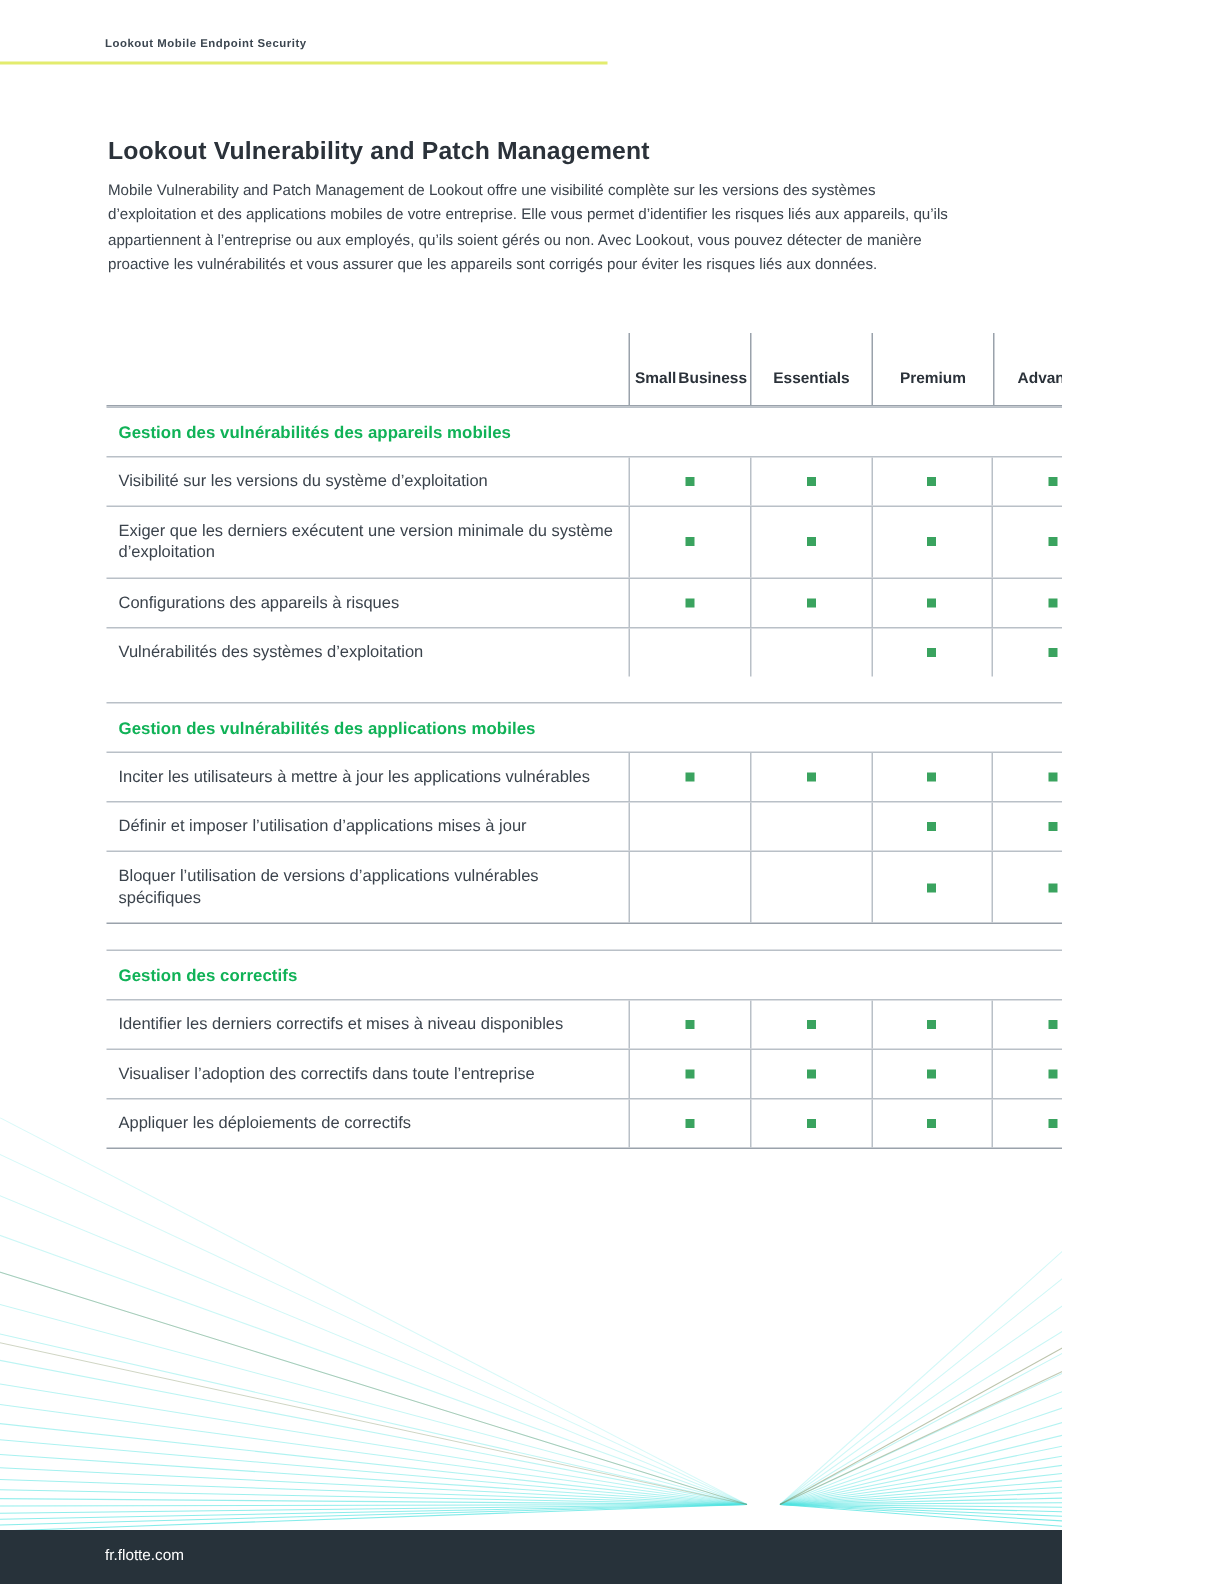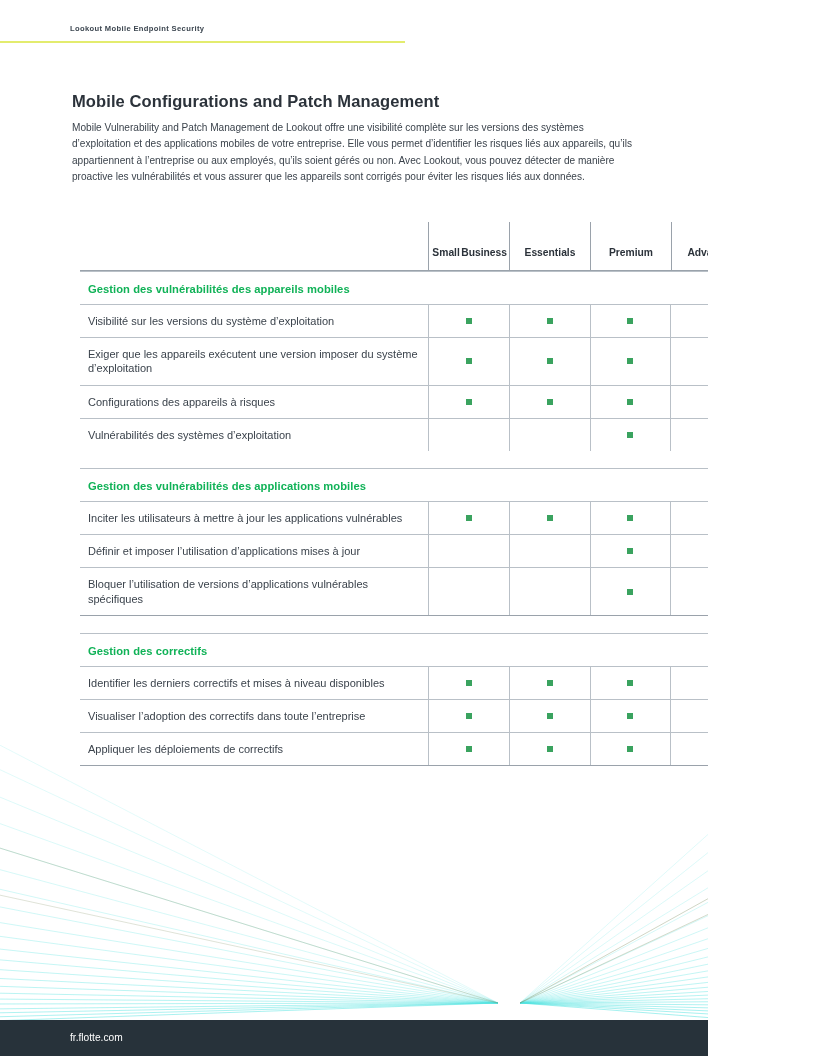--- a/index.html
+++ b/index.html
@@ -55,21 +55,21 @@
     top: 120px;
     width: 560px;
     font-size: 10.1px;
     line-height: 16.3px;
     color: #3b434c;
   }
 
   
   .table {
     position: absolute;
-    left: 80px;
+    left: 71px;
     top: 222px;
     width: 672px;
   }
   .table-row {
     display: flex;
     width: 100%;
     align-items: stretch;
   }
 
   .cell-label {
@@ -197,21 +197,21 @@
   }
 </style>
 </head>
 <body>
 
 <div id="page">
 
   <div class="header-label">Lookout Mobile Endpoint Security</div>
   <div class="header-rule"></div>
 
-  <div class="title">Mobile Configurations and Patch Management</div>
+  <div class="title">Lookout Vulnerability and Patch Management</div>
   <div class="intro">Mobile Vulnerability and Patch Management de Lookout offre une visibilité complète sur les versions des systèmes d’exploitation et des applications mobiles de votre entreprise. Elle vous permet d’identifier les risques liés aux appareils, qu’ils appartiennent à l’entreprise ou aux employés, qu’ils soient gérés ou non. Avec Lookout, vous pouvez détecter de manière proactive les vulnérabilités et vous assurer que les appareils sont corrigés pour éviter les risques liés aux données.</div>
 
   <div class="table" id="table-root">
       <div class="table-row header-row">
         <div class="cell-label"></div>
         <div class="cell-tick">
           <span>Small</span>
           <span>Business</span>
         </div>
         <div class="cell-tick">
@@ -236,21 +236,21 @@
           <span class="tick" style="background: rgb(58, 163, 95);"></span>
         </div>
         <div class="cell-tick">
           <span class="tick" style="background: rgb(58, 163, 95);"></span>
         </div>
         <div class="cell-tick">
           <span class="tick" style="background: rgb(58, 163, 95);"></span>
         </div>
       </div>
       <div class="table-row data-row">
-        <div class="cell-label">Exiger que les appareils exécutent une version imposer du système d’exploitation</div>
+        <div class="cell-label">Exiger que les derniers exécutent une version minimale du système d’exploitation</div>
         <div class="cell-tick">
           <span class="tick" style="background: rgb(58, 163, 95);"></span>
         </div>
         <div class="cell-tick">
           <span class="tick" style="background: rgb(58, 163, 95);"></span>
         </div>
         <div class="cell-tick">
           <span class="tick" style="background: rgb(58, 163, 95);"></span>
         </div>
         <div class="cell-tick">

